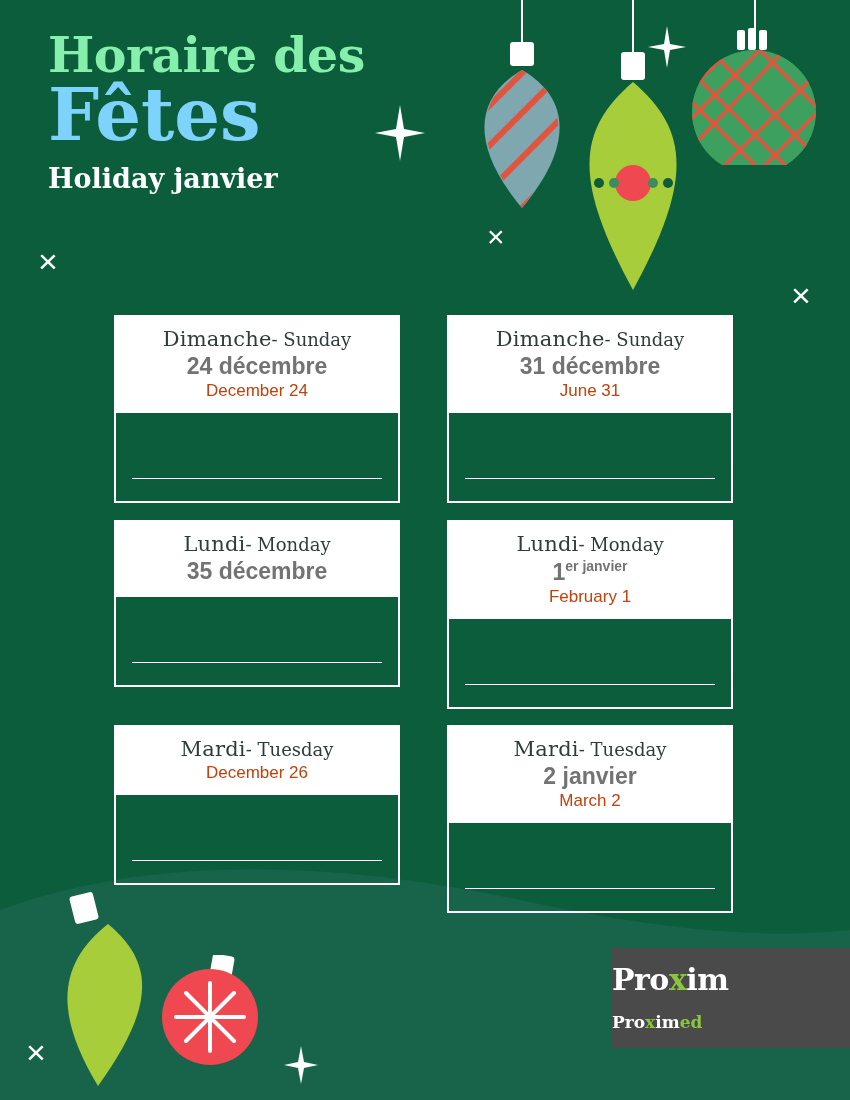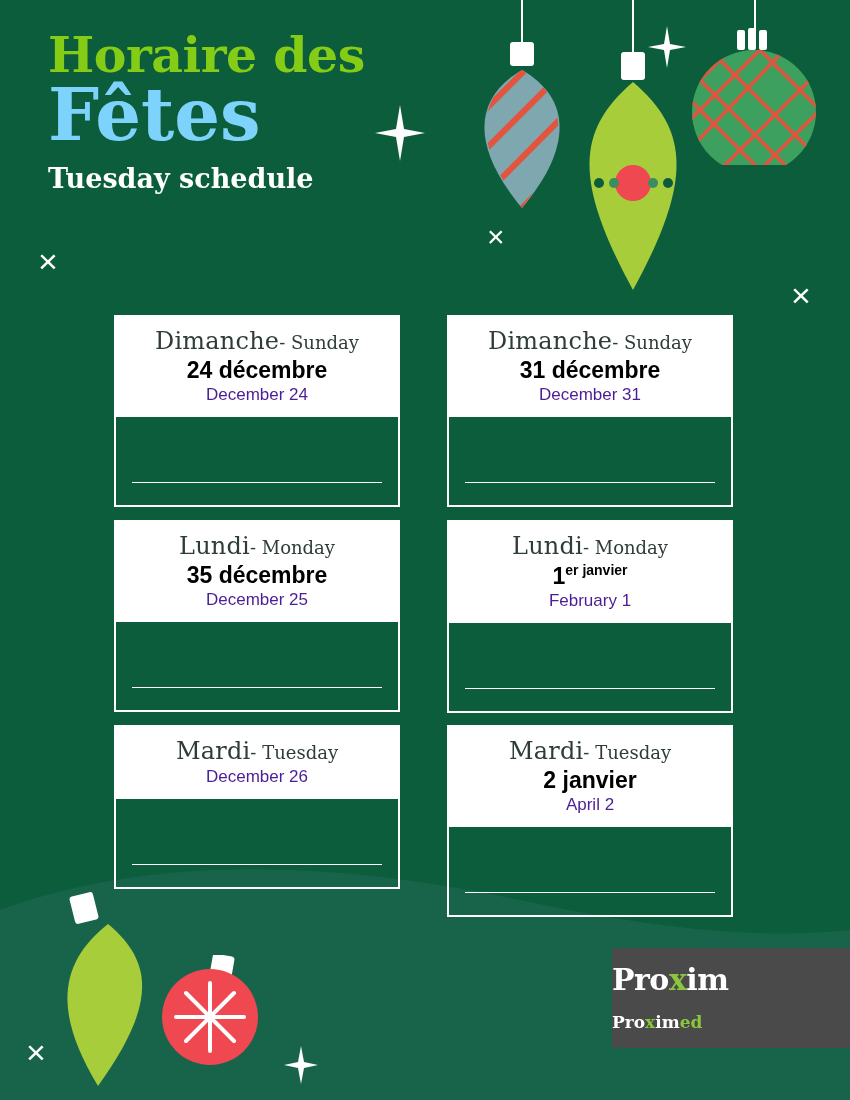--- a/index.html
+++ b/index.html
@@ -25,21 +25,21 @@
   
   .header {
     position: absolute;
     left: 48px; top: 30px;
     width: 380px;
   }
   .title-line1 {
     font-family: "DejaVu Serif", serif;
     font-weight: bold;
     font-size: 49px;
-    color: #84cc16;
+    color: #86efac;
     letter-spacing: -0.5px;
     line-height: 1.05;
   }
   .title-line2 {
     font-family: "DejaVu Serif", serif;
     font-weight: bold;
     font-size: 72px;
     color: #7dd3fc;
     line-height: 1.0;
     margin-top: -2px;
@@ -83,41 +83,41 @@
     text-align: center;
     padding: 10px 6px 12px 6px;
   }
   .day-line {
     font-size: 0;
     margin-bottom: 2px;
     white-space: nowrap;
   }
   .day-fr {
     font-family: "DejaVu Serif", serif;
-    font-size: 24px;
+    font-size: 21px;
     color: #2f3d3a;
     letter-spacing: 0.2px;
   }
   .day-en {
     font-family: "DejaVu Serif", serif;
     font-size: 18px;
     color: #2f3d3a;
   }
   .date-fr {
     font-family: "Liberation Sans", sans-serif;
     font-weight: bold;
     font-size: 23px;
-    color: #000000;
+    color: #737373;
     margin-top: 2px;
   }
   .date-fr sup { font-size: 14px; vertical-align: super; }
   .date-en {
     font-family: "Liberation Sans", sans-serif;
     font-size: 17px;
-    color: #4c1d95;
+    color: #c2410c;
     margin-top: 1px;
   }
   .card-body {
     height: 88px;
     position: relative;
   }
   .write-line {
     position: absolute;
     left: 16px; right: 16px;
     bottom: 22px;
@@ -158,21 +158,21 @@
 
 <div id="poster">
 
   <svg class="wave" viewBox="0 0 850 330" preserveAspectRatio="none">
     <path d="M0,140 C150,85 330,90 520,130 C650,158 760,170 850,160 L850,330 L0,330 Z" fill="#17644a"></path>
   </svg>
 
   <div class="header">
     <div class="title-line1">Horaire des</div>
     <div class="title-line2">Fêtes</div>
-    <div class="subtitle">Tuesday schedule</div>
+    <div class="subtitle">Holiday janvier</div>
   </div>
 
   <svg class="orn" style="left:455px; top:0px;" width="140" height="215" viewBox="0 0 140 215">
     <line x1="67" y1="0" x2="67" y2="42" stroke="#ffffff" stroke-width="2"></line>
     <rect x="55" y="42" width="24" height="24" rx="3" fill="#ffffff"></rect>
     <defs>
       <clipPath id="clipA">
         <path d="M67,70 C110,95 120,140 67,208 C14,140 24,95 67,70 Z"></path>
       </clipPath>
     </defs>
@@ -258,35 +258,34 @@
       </div>
     </div>
 
     <div class="card" style="left:333px; top:0px;">
       <div class="card-head">
         <div class="day-line">
           <span class="day-fr">Dimanche</span>
           <span class="day-en">- Sunday</span>
         </div>
         <div class="date-fr">31 décembre</div>
-        <div class="date-en">December 31</div>
+        <div class="date-en">June 31</div>
       </div>
       <div class="card-body">
         <div class="write-line"></div>
       </div>
     </div>
 
     <div class="card" style="left:0px; top:205px;">
       <div class="card-head">
         <div class="day-line">
           <span class="day-fr">Lundi</span>
           <span class="day-en">- Monday</span>
         </div>
         <div class="date-fr">35 décembre</div>
-        <div class="date-en">December 25</div>
       </div>
       <div class="card-body">
         <div class="write-line"></div>
       </div>
     </div>
 
     <div class="card" style="left:333px; top:205px;">
       <div class="card-head">
         <div class="day-line">
           <span class="day-fr">Lundi</span>
@@ -313,21 +312,21 @@
       </div>
     </div>
 
     <div class="card" style="left:333px; top:410px;">
       <div class="card-head">
         <div class="day-line">
           <span class="day-fr">Mardi</span>
           <span class="day-en">- Tuesday</span>
         </div>
         <div class="date-fr">2 janvier</div>
-        <div class="date-en">April 2</div>
+        <div class="date-en">March 2</div>
       </div>
       <div class="card-body">
         <div class="write-line"></div>
       </div>
     </div>
 
   </div>
 
   <svg class="orn" style="left:50px; top:890px;" width="120" height="200" viewBox="0 0 120 200">
     <rect x="22" y="4" width="24" height="28" rx="3" fill="#ffffff" transform="rotate(-14 34 18)"></rect>

